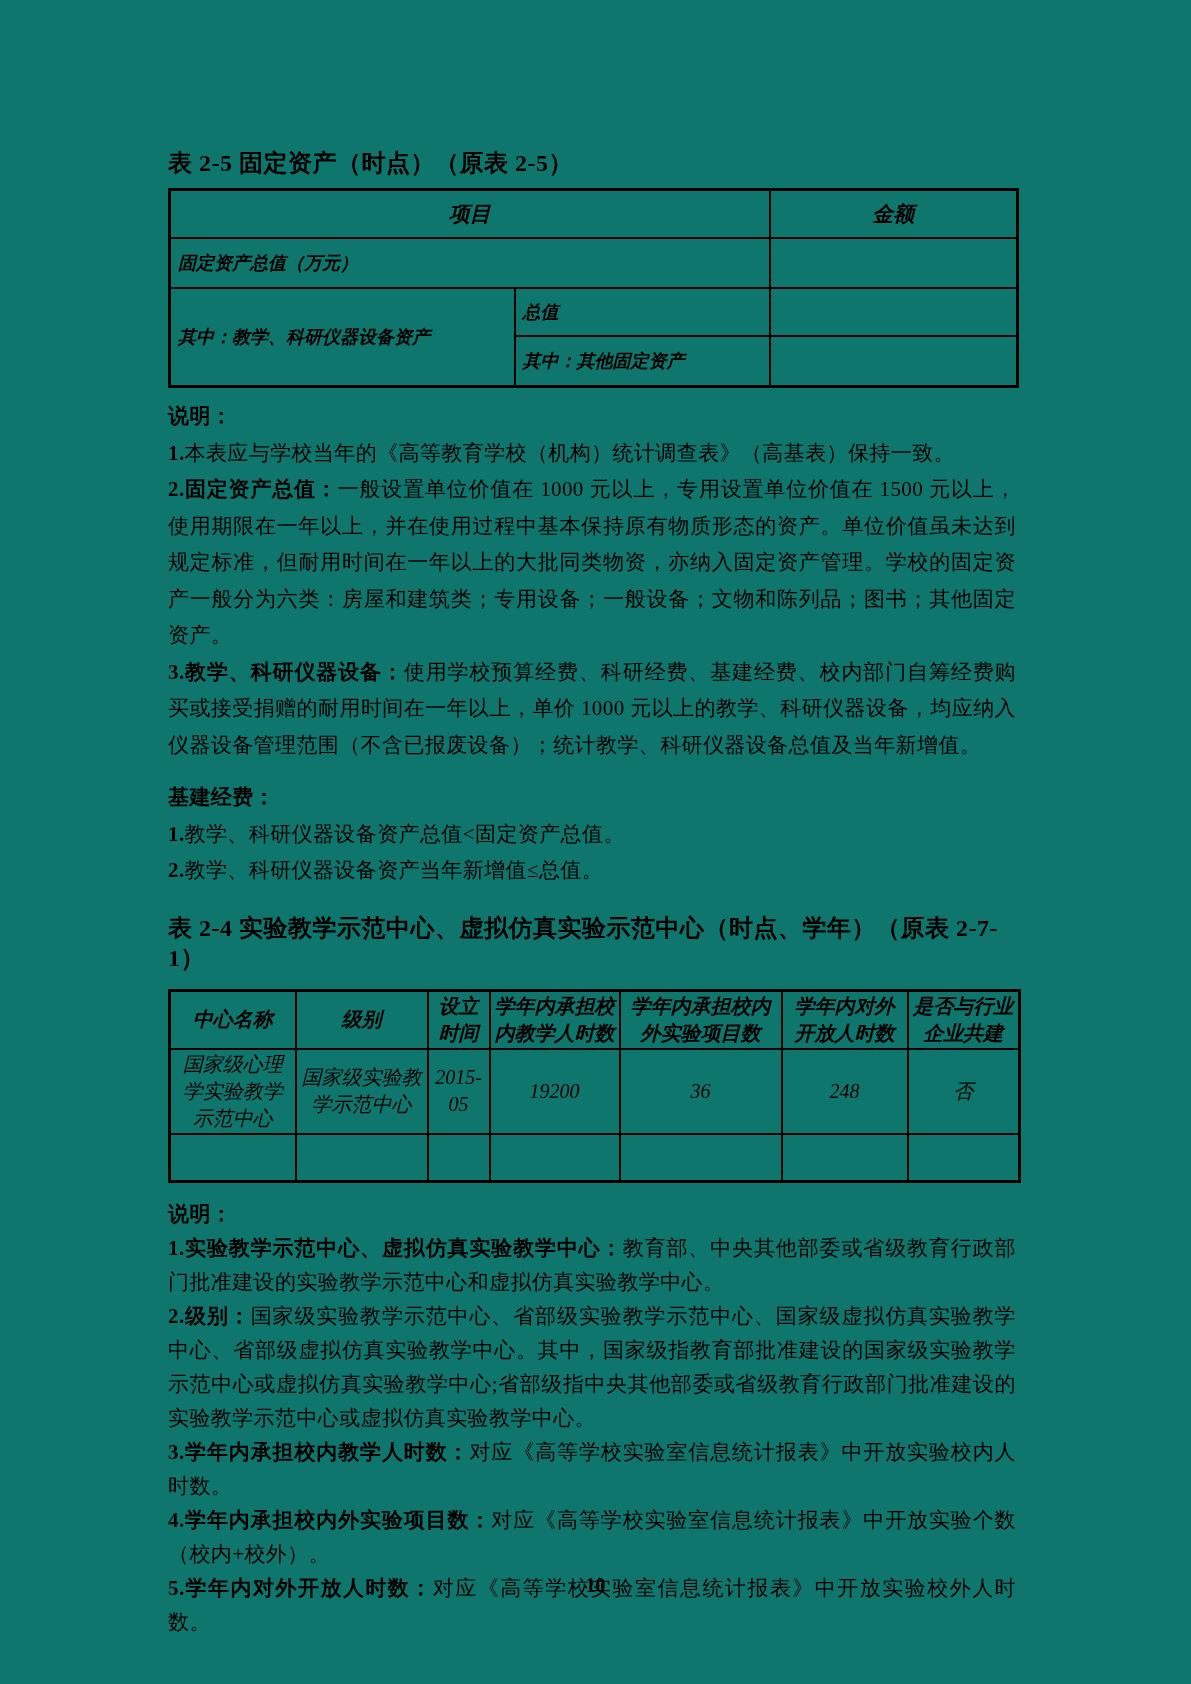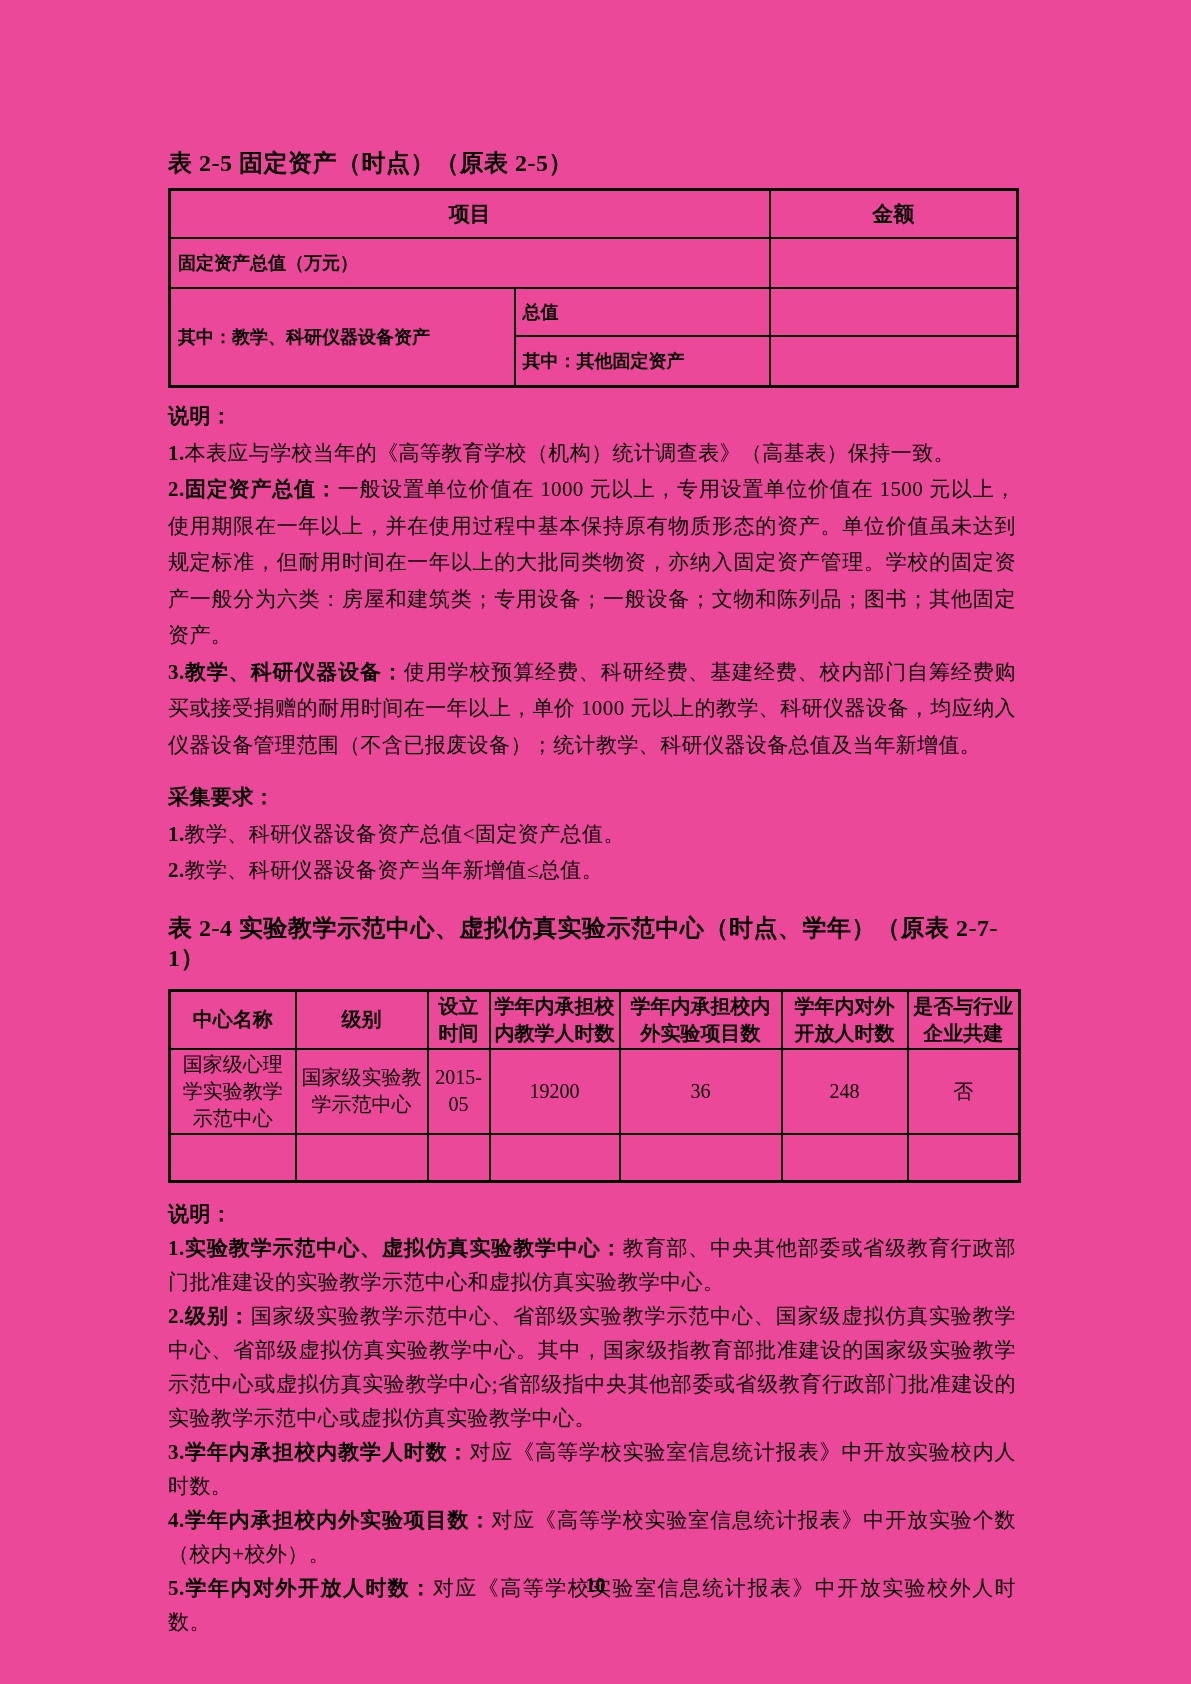--- a/index.html
+++ b/index.html
@@ -1,30 +1,30 @@
 <!DOCTYPE html>
 <html lang="zh"><head>
 <meta charset="utf-8">
 <style>
   html,body{margin:0;padding:0;background:#888;}
   .page{
-    width:1191px;height:1684px;background:#ec4899;position:relative;
+    width:1191px;height:1684px;background:#0f766e;position:relative;
     margin:0 auto;overflow:hidden;
     font-family:"Liberation Serif","DejaVu Serif",serif;
     color:#000;
   }
   .content{position:absolute;left:168px;top:148px;width:848px;}
 
   .tbl-title{
     font-size:24px;font-weight:bold;line-height:30px;margin:0 0 10px 0;
     letter-spacing:0.5px;
   }
   table{border-collapse:collapse;table-layout:fixed;width:848px;}
   table,th,td{border:2px solid #000;}
-  table{border-width:3px;}
+  table{border-width:3px;font-style:italic;}
   th,td{padding:2px 4px;overflow:hidden;}
 
   
   .t25 th{font-size:21px;font-weight:bold;text-align:center;}
   .t25 td{font-size:18px;font-weight:bold;vertical-align:middle;}
   .t25 .lbl{text-align:left;padding-left:7px;}
   .t25 .r-head{height:48px;}
   .t25 .r1{height:50px;}
   .t25 .r2a{height:48px;}
   .t25 .r2b{height:51px;}
@@ -94,21 +94,21 @@
       </table>
 
     <div class="notes">
       <p class="hd">说明：</p>
       <p><span class="lead">1.</span><span>本表应与学校当年的《高等教育学校（机构）统计调查表》（高基表）保持一致。</span></p>
       <p><span class="lead">2.固定资产总值：</span><span>一般设置单位价值在 1000 元以上，专用设置单位价值在 1500 元以上，使用期限在一年以上，并在使用过程中基本保持原有物质形态的资产。单位价值虽未达到规定标准，但耐用时间在一年以上的大批同类物资，亦纳入固定资产管理。学校的固定资产一般分为六类：房屋和建筑类；专用设备；一般设备；文物和陈列品；图书；其他固定资产。</span></p>
       <p><span class="lead">3.教学、科研仪器设备：</span><span>使用学校预算经费、科研经费、基建经费、校内部门自筹经费购买或接受捐赠的耐用时间在一年以上，单价 1000 元以上的教学、科研仪器设备，均应纳入仪器设备管理范围（不含已报废设备）；统计教学、科研仪器设备总值及当年新增值。</span></p>
     </div>
 
     <div class="req">
-      <p class="hd">采集要求：</p>
+      <p class="hd">基建经费：</p>
       <p><span class="lead">1.</span><span>教学、科研仪器设备资产总值&lt;固定资产总值。</span></p>
       <p><span class="lead">2.</span><span>教学、科研仪器设备资产当年新增值≤总值。</span></p>
     </div>
 
     <p class="tbl-title t26-title">表 2-4 实验教学示范中心、虚拟仿真实验示范中心（时点、学年）（原表 2-7-1）</p>
 
     <table class="t26">
       <colgroup>
         <col style="width:126px">
           <col style="width:132px">

